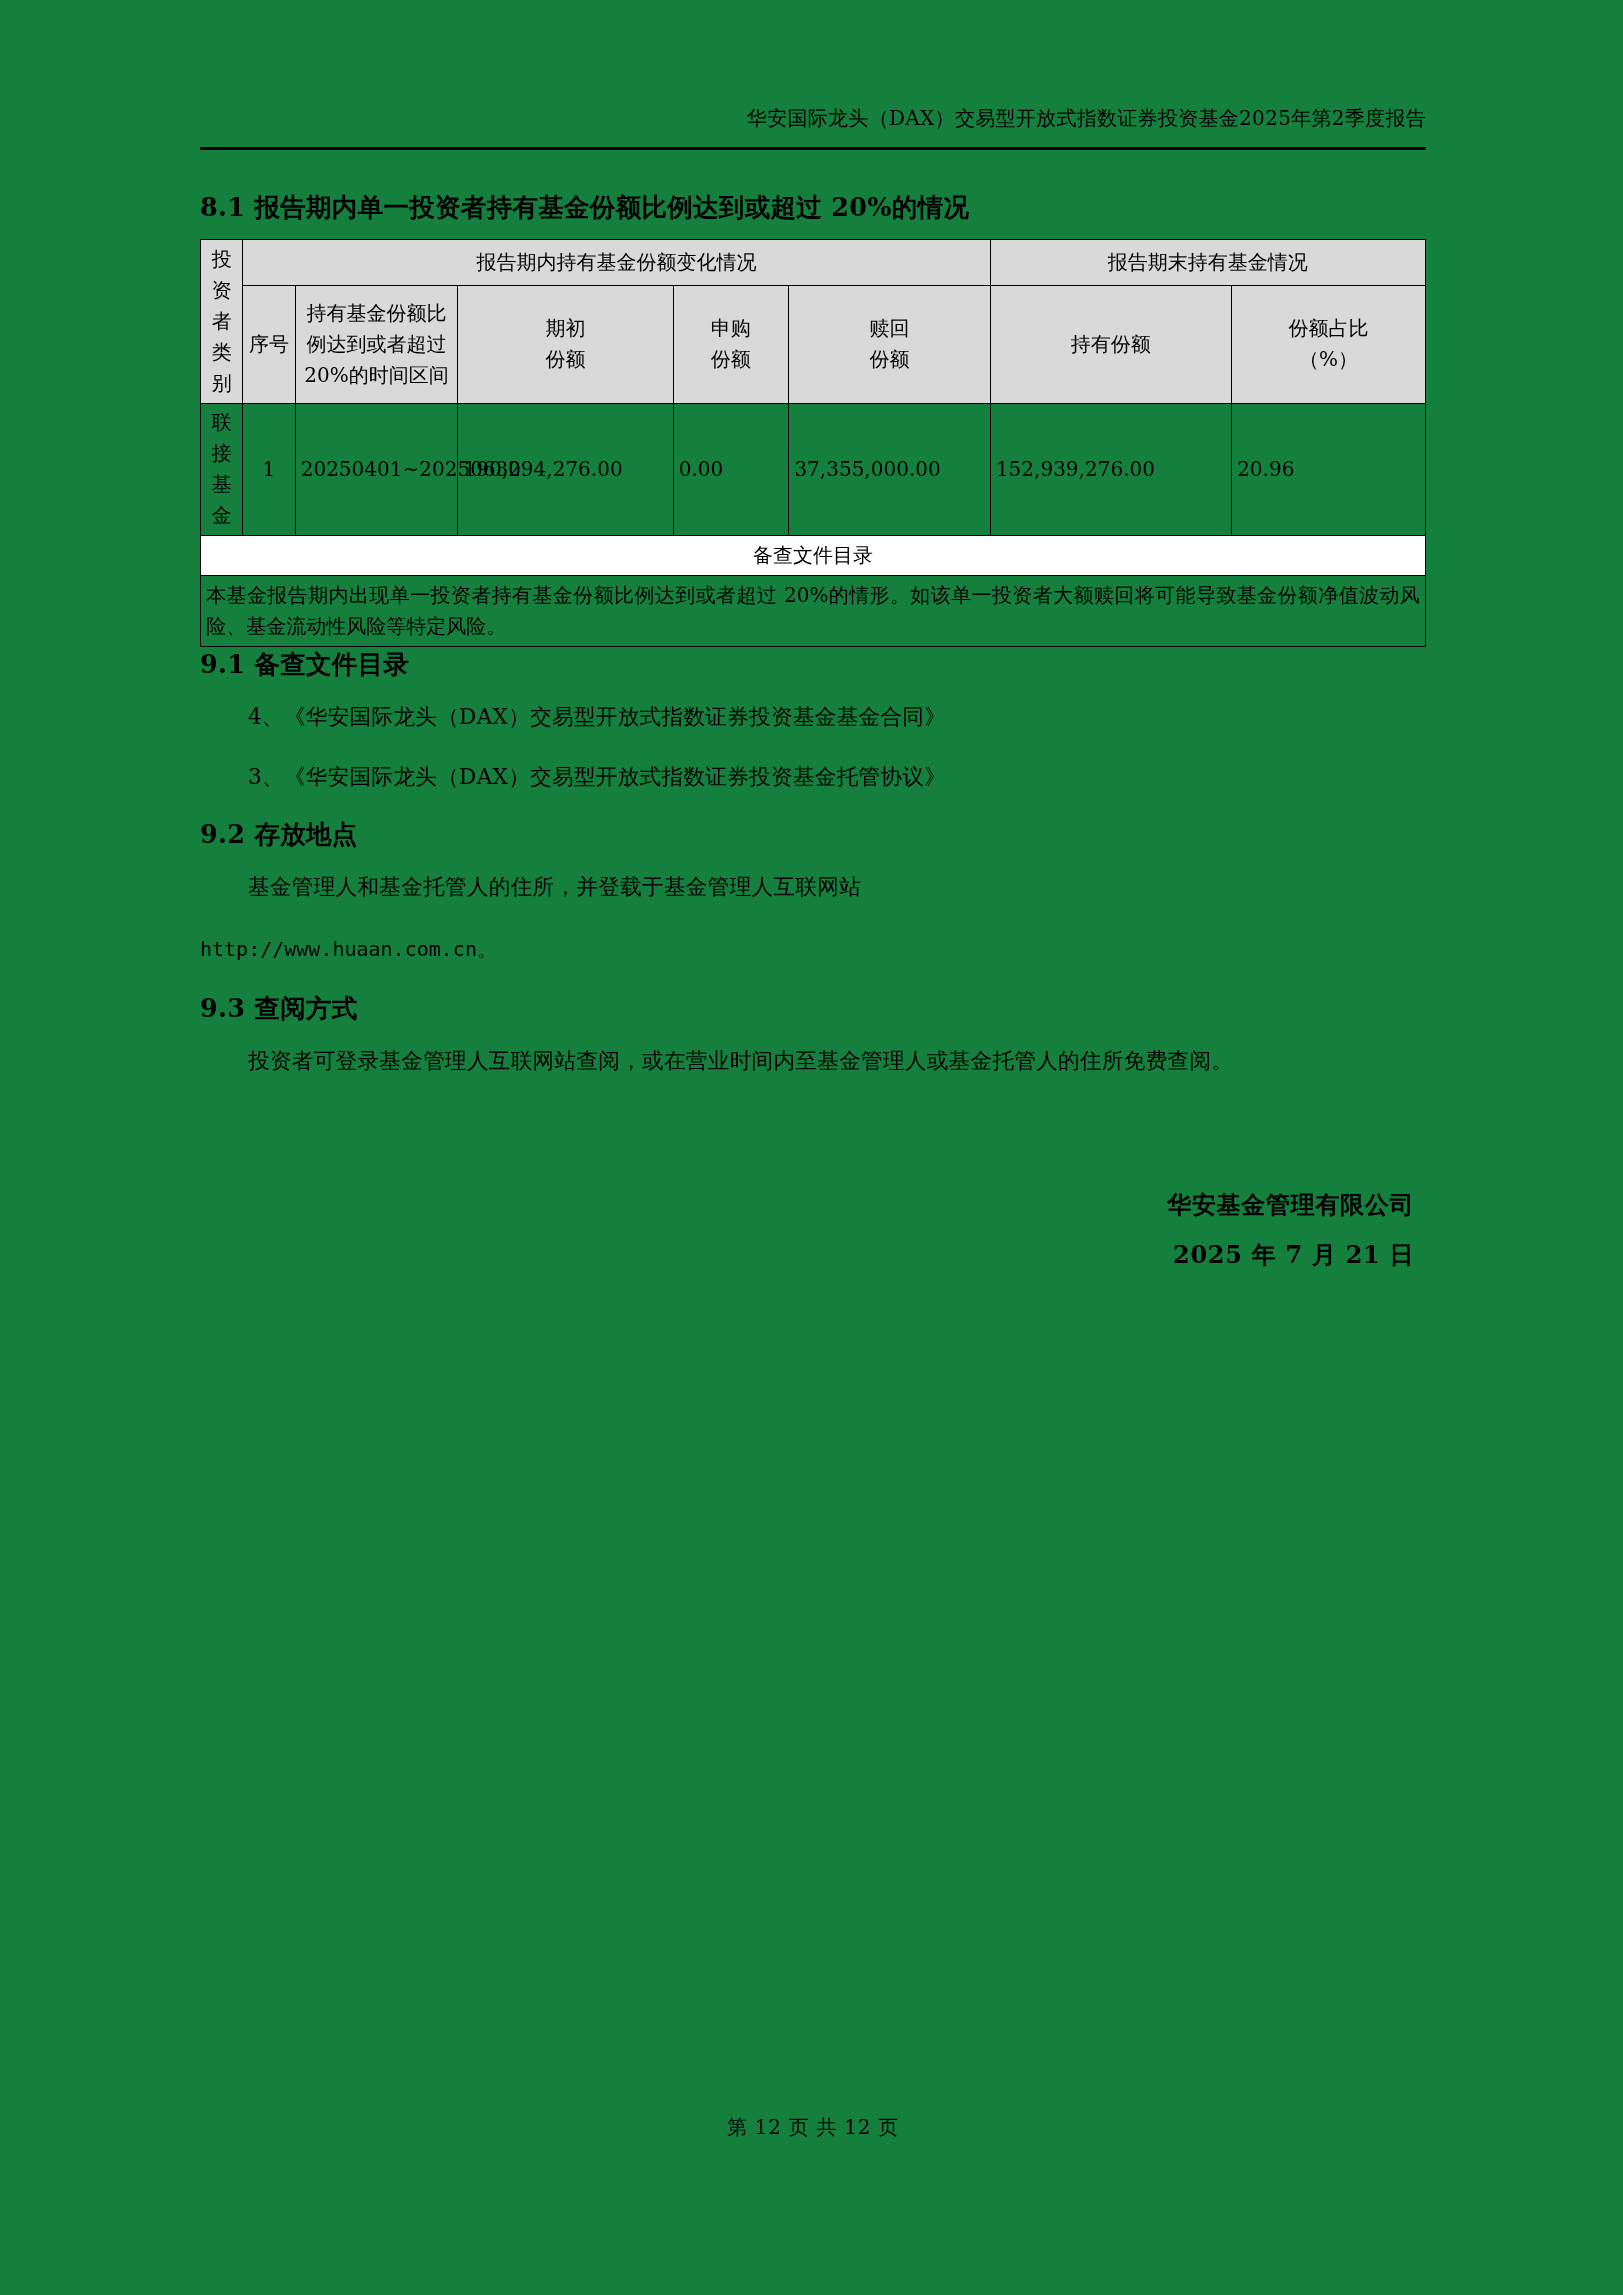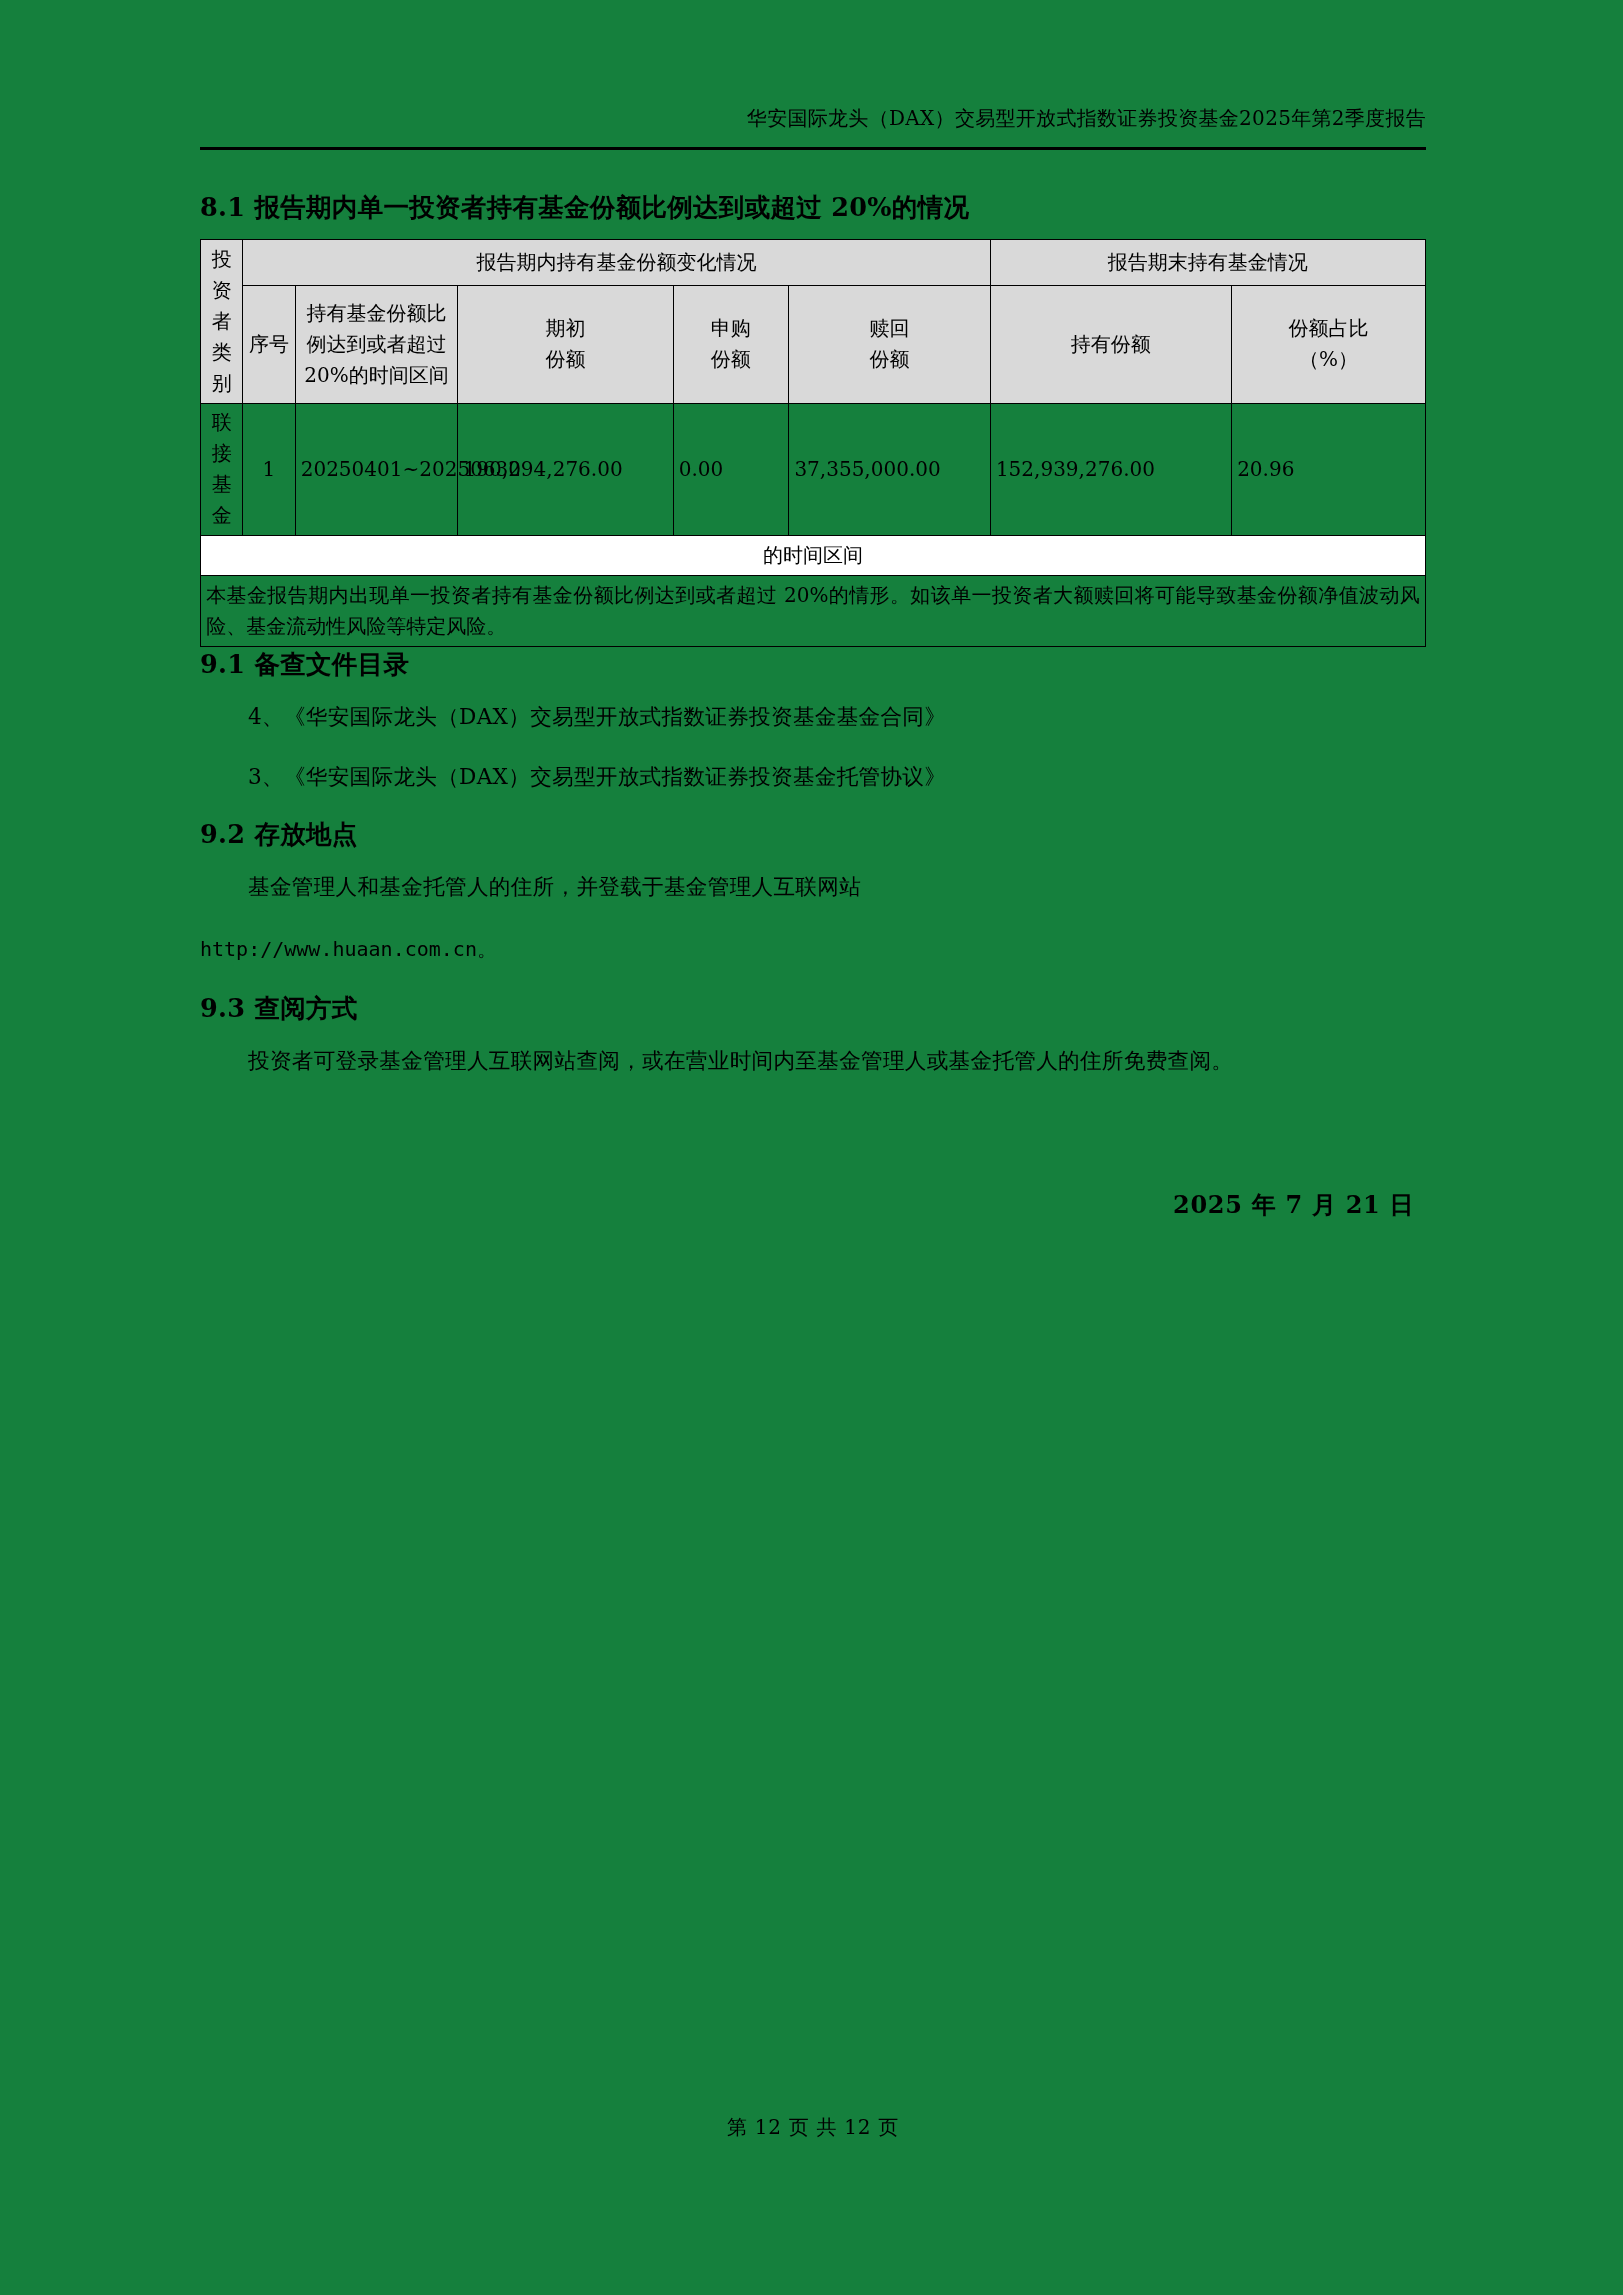--- a/index.html
+++ b/index.html
@@ -221,21 +221,21 @@
           </td>
           <td class="ctr">1</td>
           <td class="ctr">20250401~20250630</td>
           <td class="num">190,294,276.00</td>
           <td class="num">0.00</td>
           <td class="num">37,355,000.00</td>
           <td class="num">152,939,276.00</td>
           <td class="num">20.96</td>
         </tr>
         <tr class="risk-title-row">
-          <td colspan="8">的时间区间</td>
+          <td colspan="8">备查文件目录</td>
         </tr>
         <tr class="risk-body-row">
           <td colspan="8">本基金报告期内出现单一投资者持有基金份额比例达到或者超过 20%的情形。如该单一投资者大额赎回将可能导致基金份额净值波动风险、基金流动性风险等特定风险。</td>
         </tr>
       </tbody>
     </table>
 
 
     <h2 class="sec-head">9.1 备查文件目录</h2>
     <div class="para-block">
@@ -244,20 +244,21 @@
     </div>
 
     <h2 class="sec-head">9.2 存放地点</h2>
     <p class="indent">基金管理人和基金托管人的住所，并登载于基金管理人互联网站</p>
     <p class="mono">http://www.huaan.com.cn。</p>
 
     <h2 class="sec-head">9.3 查阅方式</h2>
     <p class="indent">投资者可登录基金管理人互联网站查阅，或在营业时间内至基金管理人或基金托管人的住所免费查阅。</p>
 
     <div class="signature">
+      <div>华安基金管理有限公司</div>
       <div>2025 年 7 月 21 日</div>
     </div>
 
   </div>
 
   <div class="page-footer">第 12 页 共 12 页</div>
 
 </div>
 
 

